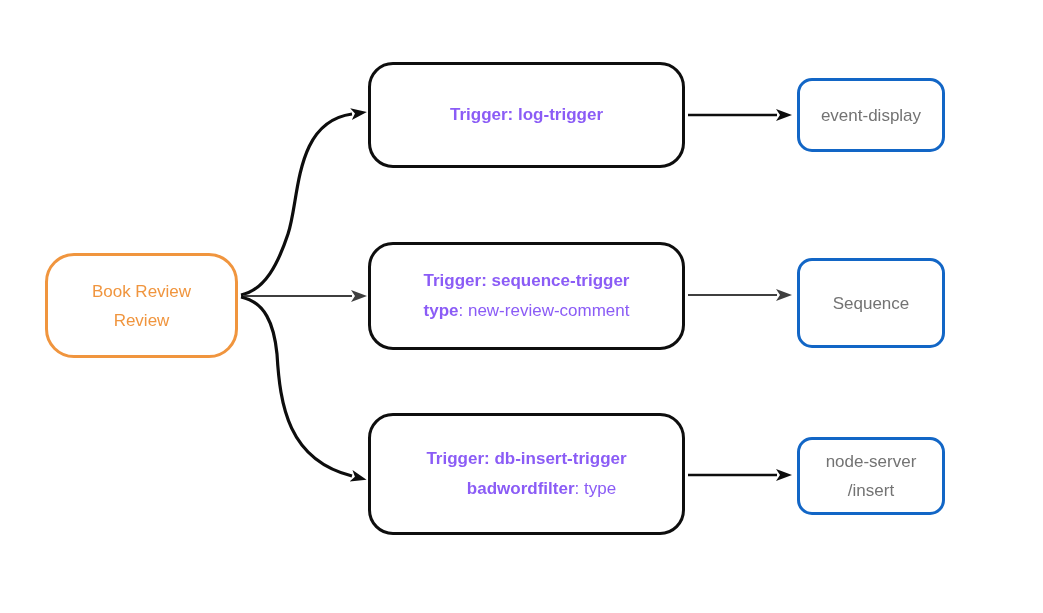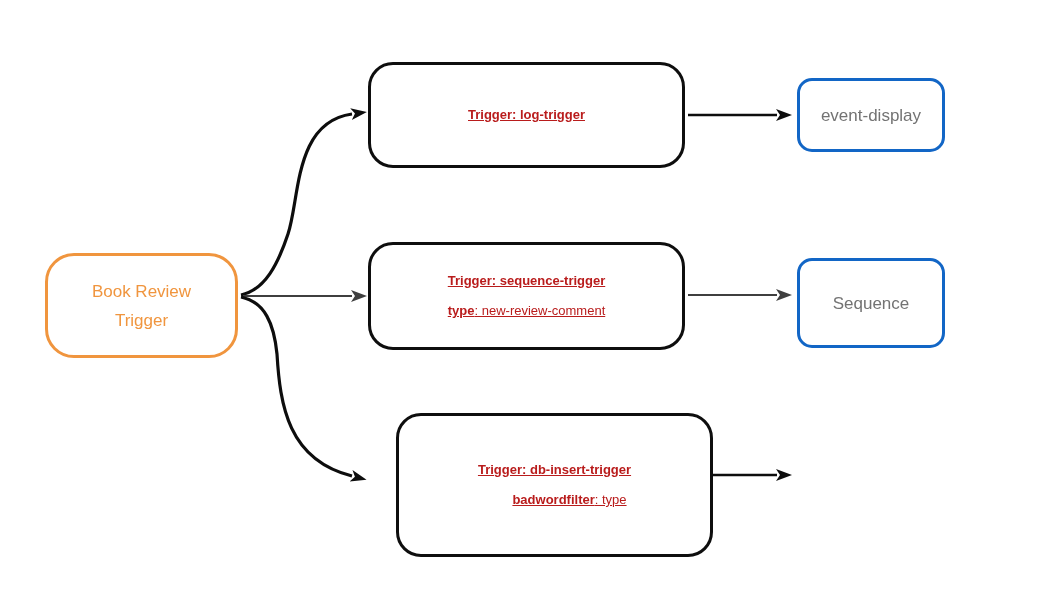--- a/index.html
+++ b/index.html
@@ -31,28 +31,27 @@
     border: 3px solid #F0953E;
     border-radius: 29px;
     color: #F0953E;
     font-size: 17px;
     line-height: 29px;
   }
   .trigger {
     left: 368px; width: 317px;
     border: 3px solid #0e0e0e;
     border-radius: 25px;
-    color: #b91c1c;
-    font-size: 13px;
+    color: #8b5cf6;
+    font-size: 17px;
     line-height: 30px;
-    text-decoration: underline;
   }
   .trigger-1 { top: 62px;  height: 106px; }
   .trigger-2 { top: 242px; height: 108px; }
-  .trigger-3 { top: 413px; height: 144px; margin-left: 28px; }
+  .trigger-3 { top: 413px; height: 122px; }
   .sink {
     left: 797px; width: 148px;
     border: 3px solid #1266C6;
     border-radius: 15px;
     color: #737373;
     font-size: 17px;
     line-height: 29px;
   }
   .sink-1 { top: 78px;  height: 74px; }
   .sink-2 { top: 258px; height: 90px; }
@@ -84,21 +83,21 @@
 
     <path d="M688,115 L777,115" fill="none" stroke="#0d0d0d" stroke-width="2.4" marker-end="url(#ah-k)"></path>
 
     <path d="M688,295 L777,295" fill="none" stroke="#3f3f3f" stroke-width="1.9" marker-end="url(#ah-g)"></path>
 
     <path d="M688,475 L777,475" fill="none" stroke="#0d0d0d" stroke-width="2.4" marker-end="url(#ah-k)"></path>
   </svg>
 
   <div class="node broker">
     <div class="line">Book Review</div>
-    <div class="line">Trigger</div>
+    <div class="line">Review</div>
   </div>
 
   <div class="node trigger trigger-1">
     <div class="line b">Trigger: log-trigger</div>
   </div>
 
   <div class="node trigger trigger-2">
     <div class="line b">Trigger: sequence-trigger</div>
     <div class="line"><span class="b">type</span><span>: new-review-comment</span></div>
   </div>
@@ -109,14 +108,18 @@
   </div>
 
   <div class="node sink sink-1">
     <div class="line">event-display</div>
   </div>
 
   <div class="node sink sink-2">
     <div class="line">Sequence</div>
   </div>
 
+  <div class="node sink sink-3">
+    <div class="line">node-server</div>
+    <div class="line">/insert</div>
+  </div>
 
 </div>
 
 </body></html>

